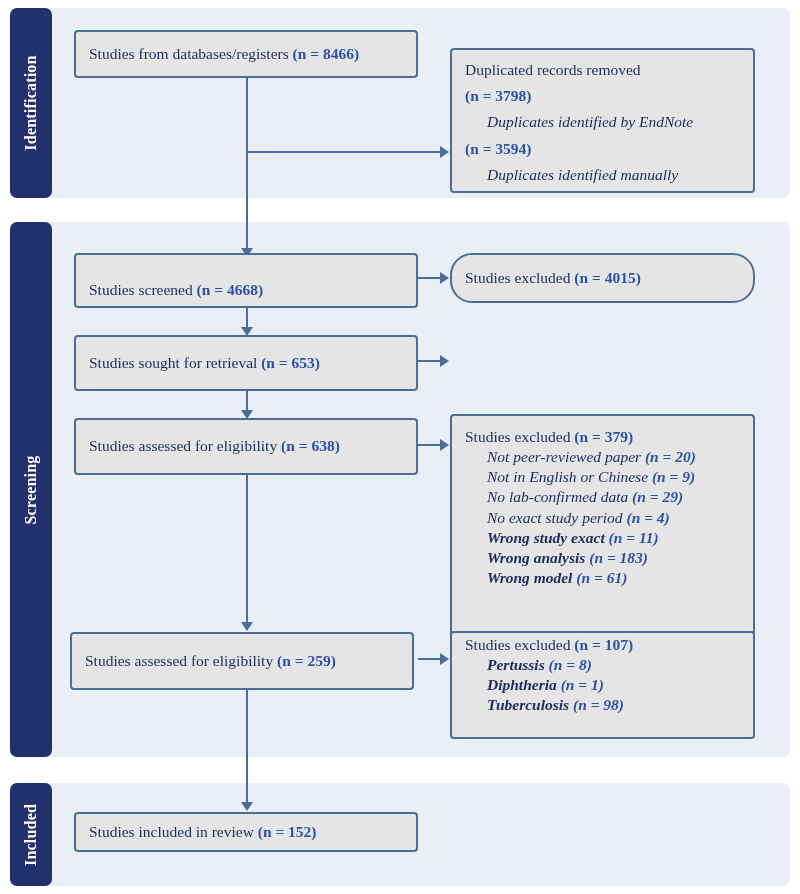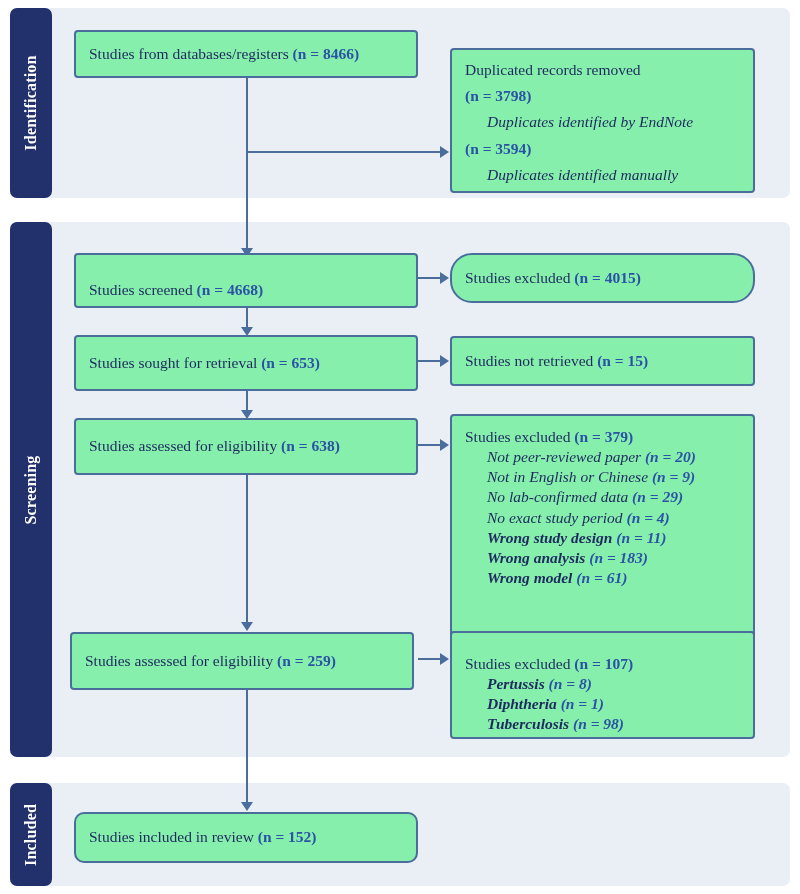--- a/index.html
+++ b/index.html
@@ -40,21 +40,21 @@
     white-space: nowrap;
     font-weight: bold;
     font-size: 16px;
     letter-spacing: 0.2px;
     font-family: "Liberation Serif", "DejaVu Serif", serif;
   }
 
   
   .box {
     position: absolute;
-    background: #86efac;
+    background: #e5e5e5;
     border: 2px solid #4a6d9c;
     border-radius: 4px;
     box-sizing: border-box;
     display: flex;
     flex-direction: column;
     justify-content: center;
     padding: 6px 10px 6px 13px;
   }
   .box .line {
     color: #1d2a5e;
@@ -185,25 +185,20 @@
       <span>Studies excluded </span><span class="n">(n = 4015)</span>
     </div>
   </div>
 
   <div class="box" style="left:74px; top:335px; width:344px; height:56px;">
     <div class="line">
       <span>Studies sought for retrieval </span><span class="n">(n = 653)</span>
     </div>
   </div>
 
-  <div class="box" style="left:450px; top:336px; width:305px; height:50px;">
-    <div class="line">
-      <span>Studies not retrieved </span><span class="n">(n = 15)</span>
-    </div>
-  </div>
 
   <div class="box" style="left:74px; top:418px; width:344px; height:57px;">
     <div class="line">
       <span>Studies assessed for eligibility </span><span class="n">(n = 638)</span>
     </div>
   </div>
 
   <div class="box" style="left:450px; top:414px; width:305px; height:240px; justify-content:flex-start; padding-top:11px;">
     <div class="line">
       <span>Studies excluded </span><span class="n">(n = 379)</span>
@@ -214,50 +209,50 @@
     <div class="line sub">
       <span>Not in English or Chinese </span><span class="n">(n = 9)</span>
     </div>
     <div class="line sub">
       <span>No lab-confirmed data </span><span class="n">(n = 29)</span>
     </div>
     <div class="line sub">
       <span>No exact study period </span><span class="n">(n = 4)</span>
     </div>
     <div class="line sub">
-      <span class="lbl-bold">Wrong study design </span><span class="n">(n = 11)</span>
+      <span class="lbl-bold">Wrong study exact </span><span class="n">(n = 11)</span>
     </div>
     <div class="line sub">
       <span class="lbl-bold">Wrong analysis </span><span class="n">(n = 183)</span>
     </div>
     <div class="line sub">
       <span class="lbl-bold">Wrong model </span><span class="n">(n = 61)</span>
     </div>
   </div>
 
   <div class="box" style="left:70px; top:632px; width:344px; height:58px;">
     <div class="line">
       <span>Studies assessed for eligibility </span><span class="n">(n = 259)</span>
     </div>
   </div>
 
-  <div class="box" style="left:450px; top:631px; width:305px; height:108px; justify-content:flex-start; padding-top:21px;">
+  <div class="box" style="left:450px; top:631px; width:305px; height:108px; justify-content:flex-start; padding-top:2px;">
     <div class="line">
       <span>Studies excluded </span><span class="n">(n = 107)</span>
     </div>
     <div class="line sub">
       <span class="lbl-bold">Pertussis </span><span class="n">(n = 8)</span>
     </div>
     <div class="line sub">
       <span class="lbl-bold">Diphtheria </span><span class="n">(n = 1)</span>
     </div>
     <div class="line sub">
       <span class="lbl-bold">Tuberculosis </span><span class="n">(n = 98)</span>
     </div>
   </div>
 
-  <div class="box" style="left:74px; top:812px; width:344px; height:51px;border-radius:10px;">
+  <div class="box" style="left:74px; top:812px; width:344px; height:40px;">
     <div class="line">
       <span>Studies included in review </span><span class="n">(n = 152)</span>
     </div>
   </div>
 
 </div>
 
 </body></html>

